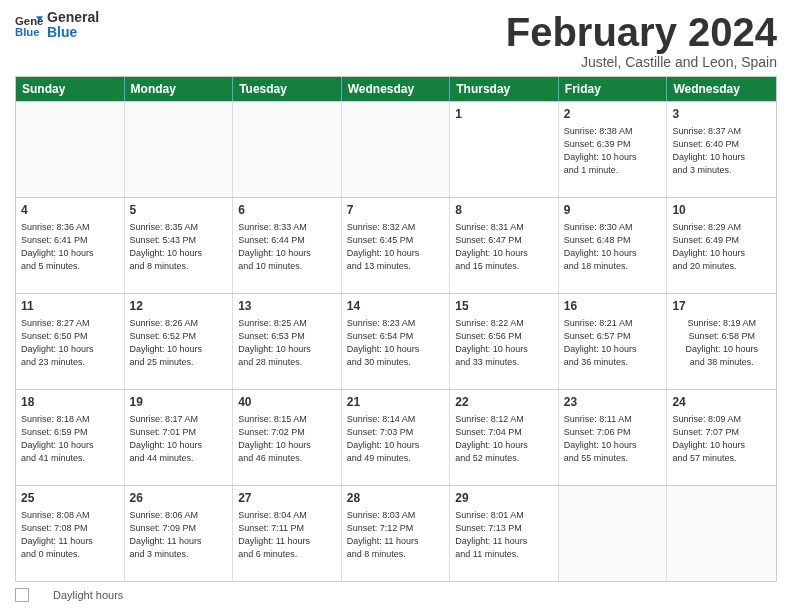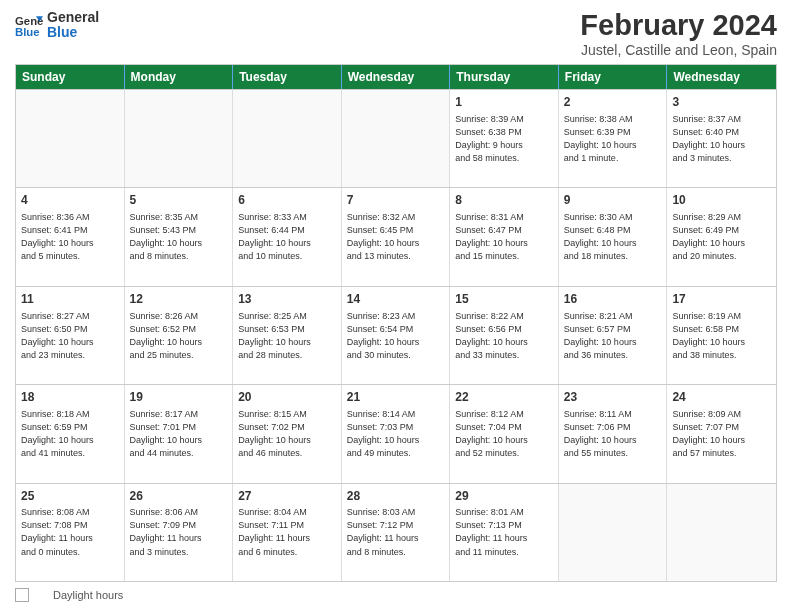--- a/index.html
+++ b/index.html
@@ -29,21 +29,21 @@
       gap: 4px;
     }
     .logo-icon {
       width: 28px;
       height: 28px;
     }
     .title-block {
       text-align: right;
     }
     .month-title {
-      font-size: 29px;
+      font-size: 40px;
       font-weight: bold;
       color: #333;
       line-height: 1.1;
     }
     .location-title {
       font-size: 14px;
       color: #555;
     }
     .calendar {
       flex: 1;
@@ -153,24 +153,20 @@
         <div class="cal-header-cell">Wednesday</div>
       </div>
     <div class="cal-body">
     <div class="cal-row">
           <div class="cal-cell empty"></div>
           <div class="cal-cell empty"></div>
           <div class="cal-cell empty"></div>
           <div class="cal-cell empty"></div>
           <div class="cal-cell">
             <span class="day-num">1</span>
-            <div class="day-info" style="white-space: pre-line;">Sunrise: 8:39 AM
-Sunset: 6:38 PM
-Daylight: 9 hours
-and 58 minutes.</div>
           </div>
           <div class="cal-cell">
             <span class="day-num">2</span>
             <div class="day-info" style="white-space: pre-line;">Sunrise: 8:38 AM
 Sunset: 6:39 PM
 Daylight: 10 hours
 and 1 minute.</div>
           </div>
           <div class="cal-cell">
             <span class="day-num">3</span>
@@ -269,21 +265,21 @@
           </div>
           <div class="cal-cell">
             <span class="day-num">16</span>
             <div class="day-info" style="white-space: pre-line;">Sunrise: 8:21 AM
 Sunset: 6:57 PM
 Daylight: 10 hours
 and 36 minutes.</div>
           </div>
           <div class="cal-cell">
             <span class="day-num">17</span>
-            <div class="day-info" style="white-space: pre-line;">Sunrise: 8:19 AM
+            <div class="day-info" style="white-space: pre-line; text-align: center;">Sunrise: 8:19 AM
 Sunset: 6:58 PM
 Daylight: 10 hours
 and 38 minutes.</div>
           </div>
         </div>
         <div class="cal-row">
           <div class="cal-cell">
             <span class="day-num">18</span>
             <div class="day-info" style="white-space: pre-line;">Sunrise: 8:18 AM
 Sunset: 6:59 PM
@@ -291,21 +287,21 @@
 and 41 minutes.</div>
           </div>
           <div class="cal-cell">
             <span class="day-num">19</span>
             <div class="day-info" style="white-space: pre-line;">Sunrise: 8:17 AM
 Sunset: 7:01 PM
 Daylight: 10 hours
 and 44 minutes.</div>
           </div>
           <div class="cal-cell">
-            <span class="day-num">20</span>
+            <span class="day-num">40</span>
             <div class="day-info" style="white-space: pre-line;">Sunrise: 8:15 AM
 Sunset: 7:02 PM
 Daylight: 10 hours
 and 46 minutes.</div>
           </div>
           <div class="cal-cell">
             <span class="day-num">21</span>
             <div class="day-info" style="white-space: pre-line;">Sunrise: 8:14 AM
 Sunset: 7:03 PM
 Daylight: 10 hours

